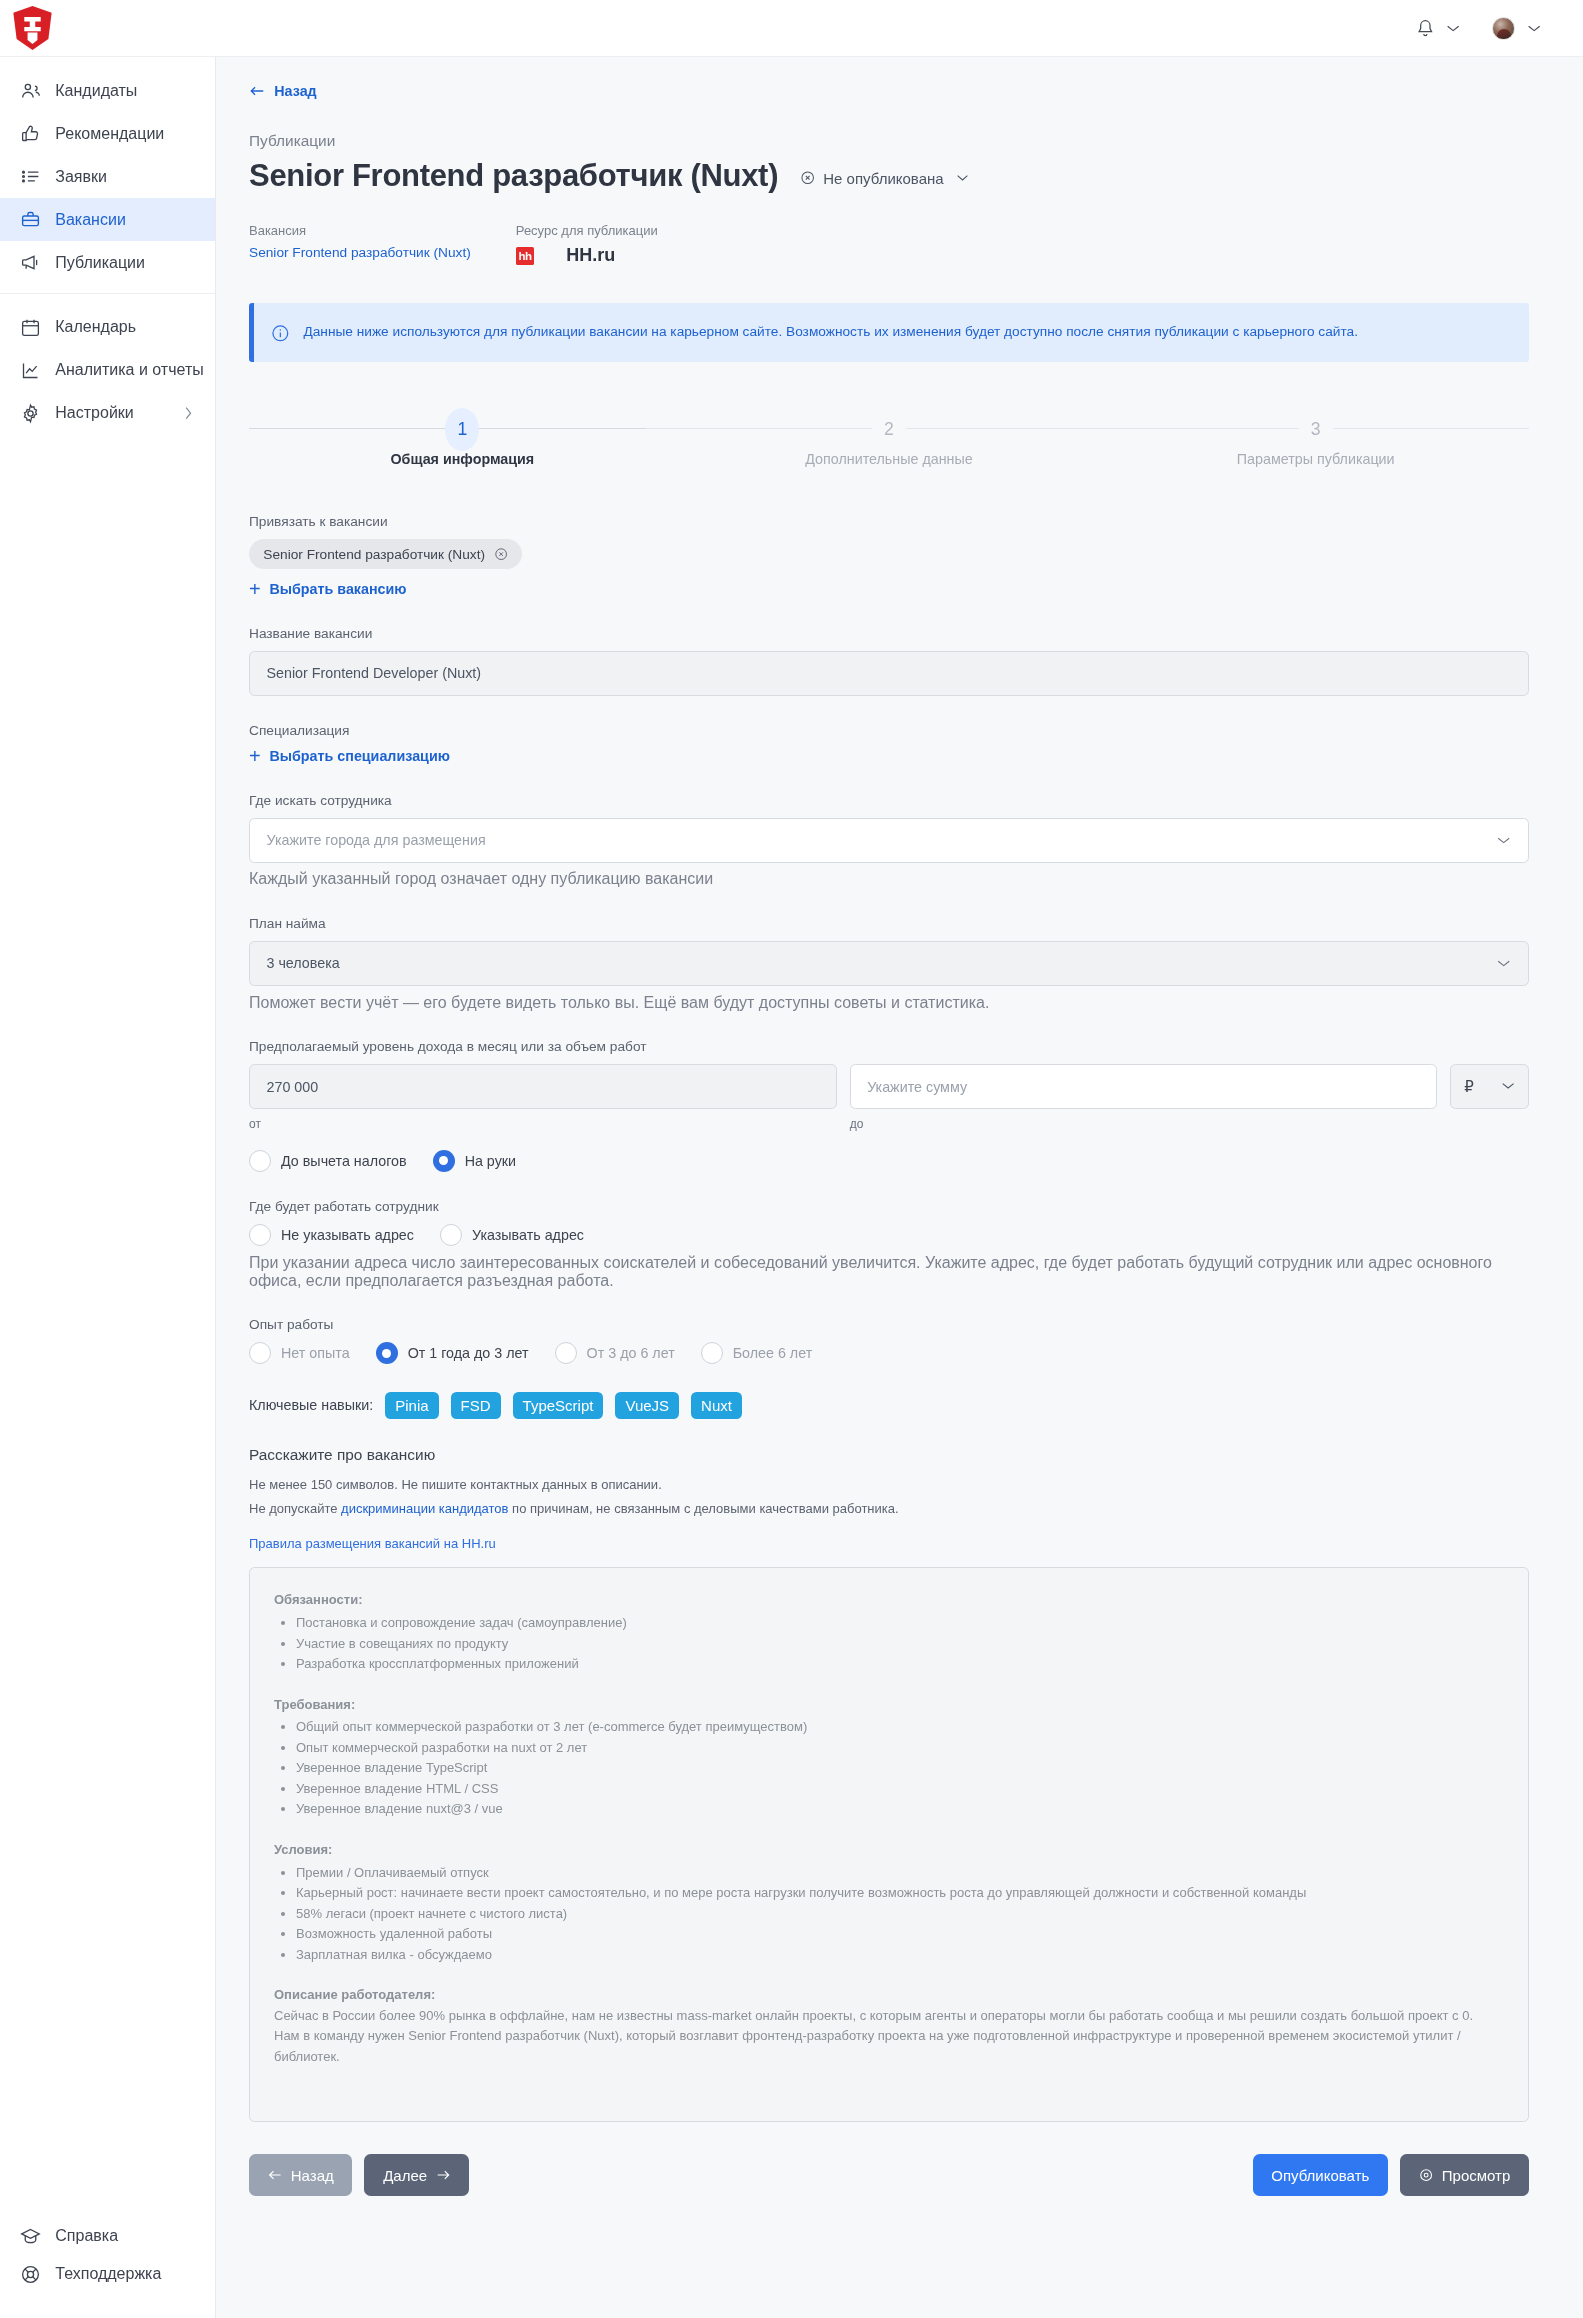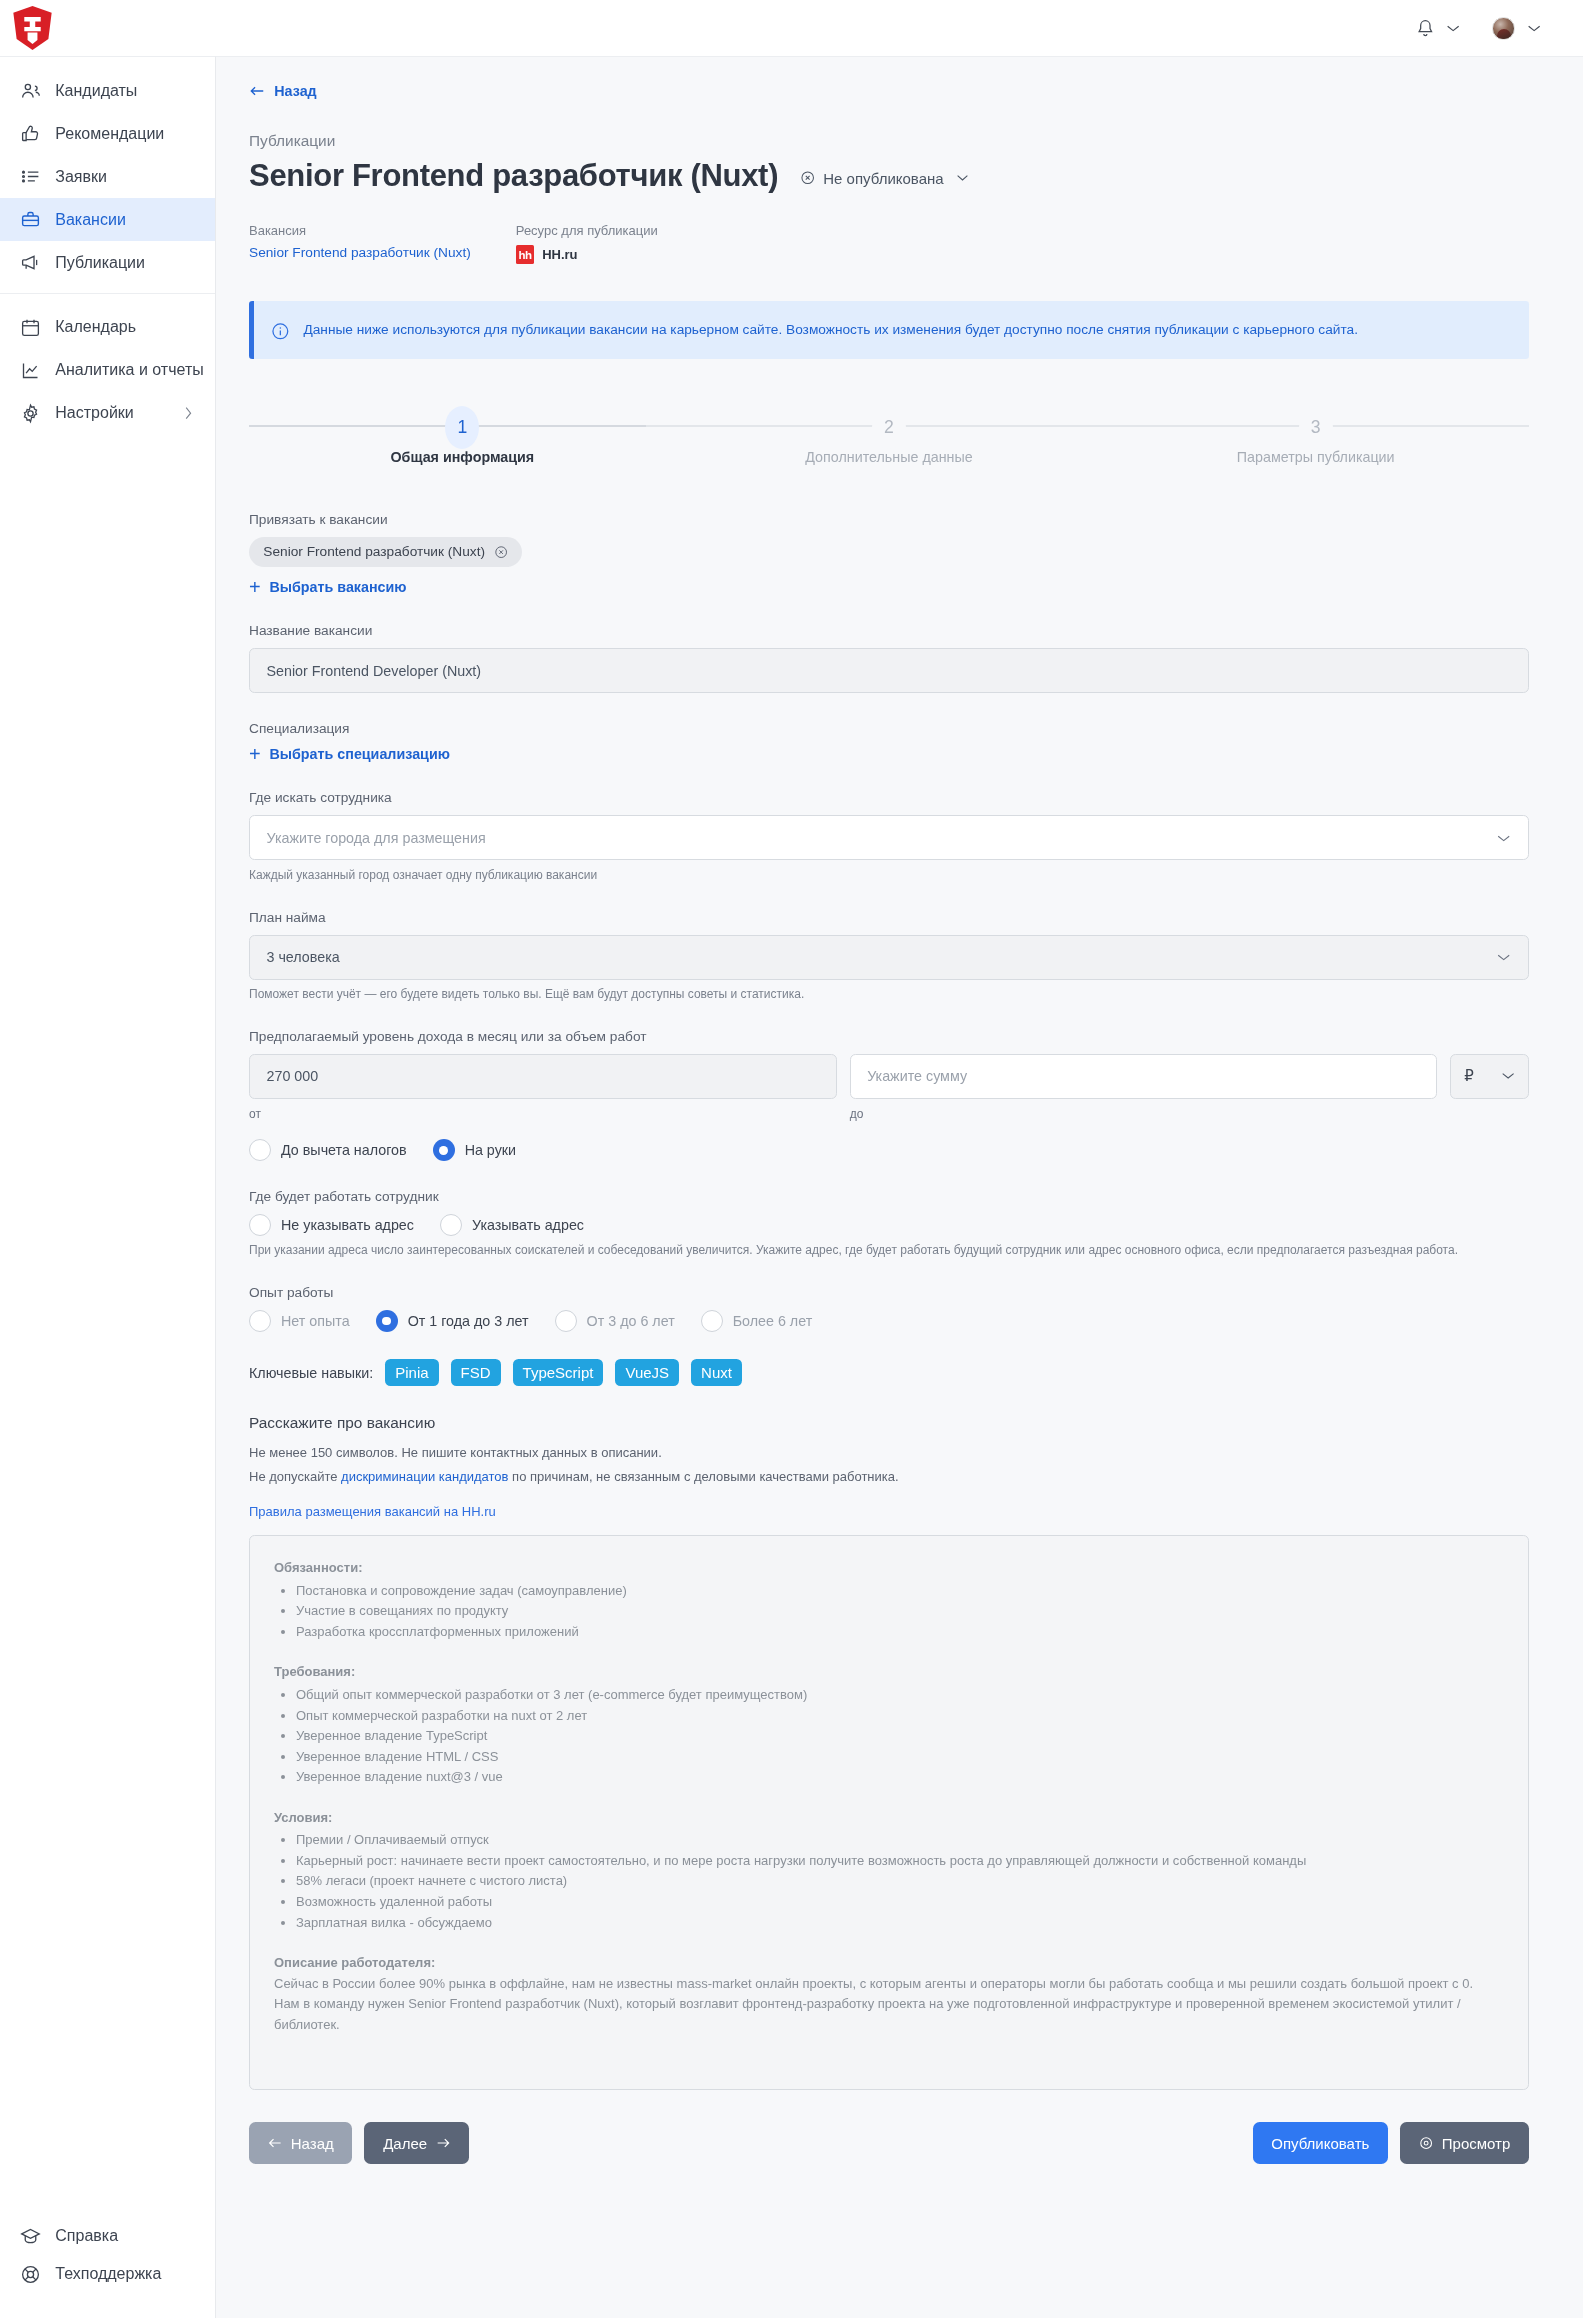--- a/index.html
+++ b/index.html
@@ -79,21 +79,21 @@
   .meta-row { display: flex; gap: 24px; margin-bottom: 37px; }
   .meta-block .meta-label { font-size: 13px; color: #7b828e; margin-bottom: 7.7px; }
   .meta-block .meta-value { font-size: 13.7px; color: #1e62d0; cursor: pointer; }
   .meta-block.res { margin-left: 21px; }
   .res-row { display: flex; align-items: center; gap: 7.7px; }
   .hh-logo {
     width: 18.7px; height: 18.7px; background: #e62d2d; border-radius: 1.6px; color: #fff;
     font-size: 11.5px; font-weight: bold; display: flex; align-items: center; justify-content: center;
     letter-spacing: -0.5px;
   }
-  .res-name { font-size: 13px; font-weight: bold; color: #2f3642; }
+  .res-name { font-size: 18px; font-weight: bold; color: #2f3642; margin-left: 24px; }
 
   
   .info-banner {
     background: #e1edfd; border-left: 5.5px solid #2f6fe0; border-radius: 3.3px;
     display: flex; gap: 14.3px; padding: 18.7px 22px 18.7px 16.5px; margin-bottom: 43px;
   }
   .info-banner .i-ico { width: 18.7px; height: 18.7px; flex: 0 0 18.7px; margin-top: 2.2px; }
   .info-banner .i-text { font-size: 13.7px; line-height: 1.45; color: #1e62d0; }
 
   
@@ -106,21 +106,21 @@
     width: 34px; height: 43px; border-radius: 50%; background: #f7f8fa;
     display: flex; align-items: center; justify-content: center;
     font-size: 17.6px; color: #b3b9c2; position: relative; z-index: 2;
   }
   .step.active .bubble { background: #e6efff; color: #1e62d0; }
   .step .st-label { margin-top: 0; font-size: 14.3px; color: #a7adb6; }
   .step.active .st-label { color: #2f3642; font-weight: bold; }
 
   
   .field-label { font-size: 13.7px; color: #5c6370; margin-bottom: 10px; }
-  .hint { font-size: 12px; color: #7b828e; margin-top: 7.7px; }
+  .hint { font-size: 16px; color: #7b828e; margin-top: 7.7px; }
   .group { margin-bottom: 27.5px; }
 
   .chip-row { display: flex; flex-wrap: wrap; gap: 8.8px; margin-bottom: 12px; }
   .chip {
     display: inline-flex; align-items: center; gap: 8.8px; background: #e5e7eb;
     border-radius: 15.4px; padding: 7.7px 14.3px; font-size: 13.7px; color: #3d4450;
   }
   .chip .x { width: 14.3px; height: 14.3px; cursor: pointer; }
 
   .add-link {

